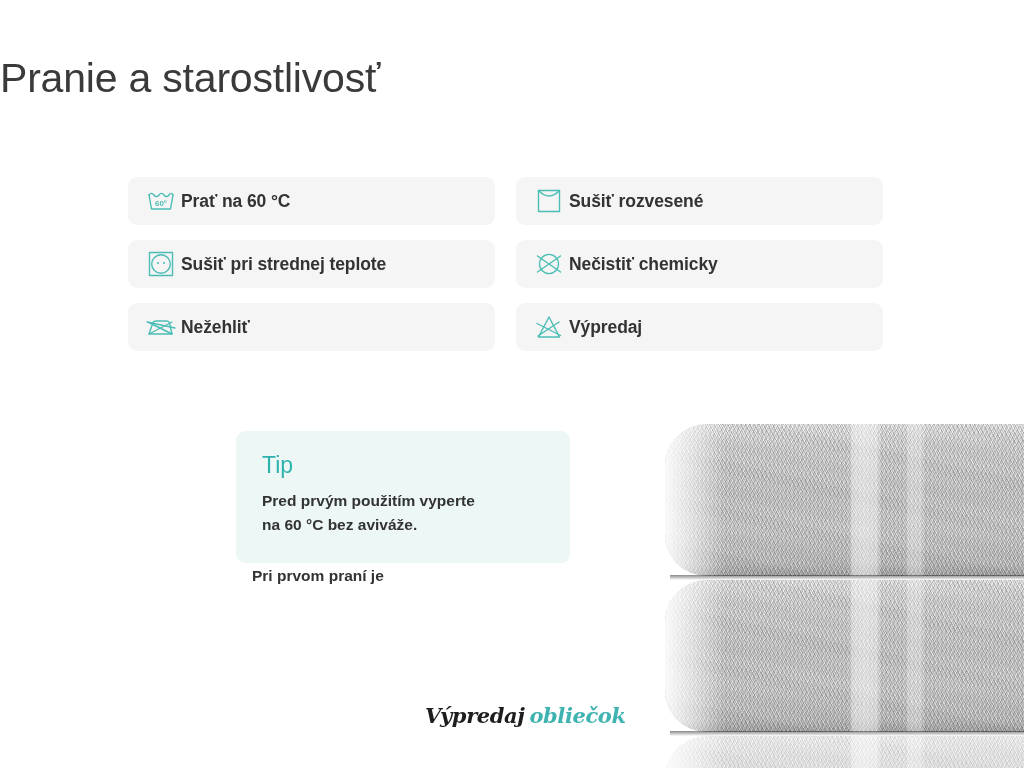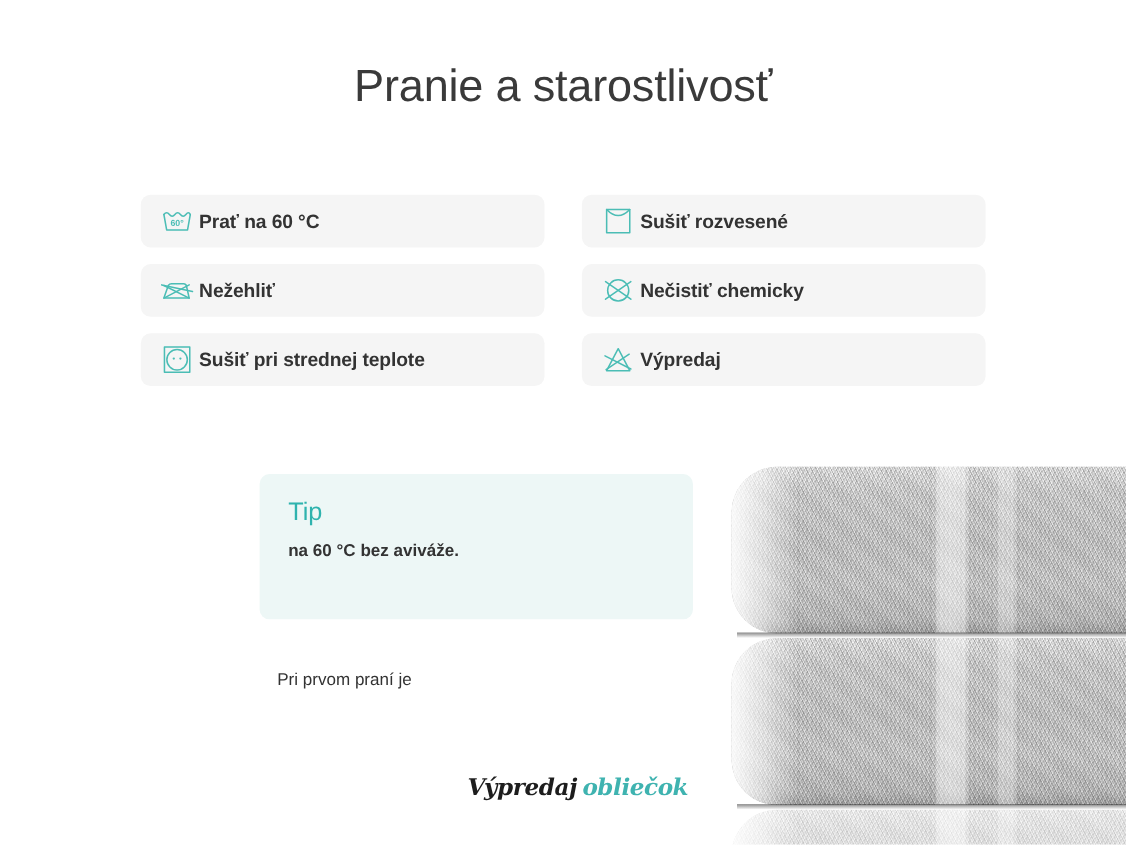--- a/index.html
+++ b/index.html
@@ -16,42 +16,41 @@
     color: #2e2e2e;
     -webkit-font-smoothing: antialiased;
   }
 
   
   .page-title {
     position: absolute;
     left: 0;
     top: 55px;
     width: 1024px;
-    text-align: center;
     font-size: 41px;
     font-weight: 400;
     letter-spacing: -0.2px;
     color: #3a3a3a;
   }
 
   
   .care-grid {
     position: absolute;
     left: 128px;
     top: 177px;
     width: 768px;
     height: 175px;
   }
   .care-col {
     position: absolute;
     top: 0;
     width: 367px;
   }
   .care-col.left  { left: 0; }
-  .care-col.right { left: 401px; }
+  .care-col.right { left: 388px; }
 
   .care-pill {
     height: 48px;
     margin-bottom: 15px;
     background: #f5f5f5;
     border-radius: 9px;
     display: flex;
     align-items: center;
     padding-left: 16px;
     box-sizing: border-box;
@@ -72,21 +71,21 @@
     color: #333333;
     letter-spacing: -0.1px;
     white-space: nowrap;
   }
 
   
   .tip-box {
     position: absolute;
     left: 236px;
     top: 431px;
-    width: 394px;
+    width: 334px;
     height: 132px;
     background: #edf7f6;
     border-radius: 9px;
     box-sizing: border-box;
     padding: 22px 26px 0 26px;
   }
   .tip-heading {
     font-size: 23px;
     font-weight: 400;
     color: #2fb3ae;
@@ -97,23 +96,23 @@
     font-size: 15.5px;
     font-weight: 700;
     color: #333333;
     line-height: 1.52;
   }
 
   
   .note-text {
     position: absolute;
     left: 252px;
-    top: 606px;
+    top: 563px;
     font-size: 15.5px;
-    font-weight: 400;
+    font-weight: 700;
     color: #333333;
     line-height: 1.62;
   }
 
   
   .logo {
     position: absolute;
     left: 425px;
     top: 703px;
     font-family: "DejaVu Serif", serif;
@@ -211,42 +210,42 @@
           <path d="M3 7 L5.5 21 H24.5 L27 7"></path>
           <path d="M3 7 q2.5 -3.2 5 0 t5 0 t5 0 t5 0 t4 0"></path>
           <text x="15" y="17.6" font-family="Liberation Sans, sans-serif" font-size="8" font-weight="700" fill="#4bbdb5" stroke="none" text-anchor="middle">60°</text>
         </svg>
       </span>
       <span class="care-label">Prať na 60 °C</span>
     </div>
 
     <div class="care-pill">
       <span class="care-icon">
+        <svg width="28" height="28" viewBox="0 0 28 28" fill="none" stroke="#4bbdb5" stroke-width="1.4" stroke-linecap="round" stroke-linejoin="round">
+          <rect x="2.5" y="2.5" width="23" height="23"></rect>
+          <circle cx="14" cy="14" r="9.3"></circle>
+          <circle cx="11" cy="13" r="1.05" fill="#4bbdb5" stroke="none"></circle>
+          <circle cx="17" cy="13" r="1.05" fill="#4bbdb5" stroke="none"></circle>
+        </svg>
+      </span>
+      <span class="care-label">Sušiť pri strednej teplote</span>
+    </div>
+
+    <div class="care-pill">
+      <span class="care-icon">
         <svg width="32" height="24" viewBox="0 0 32 24" fill="none" stroke="#4bbdb5" stroke-width="1.4" stroke-linecap="round" stroke-linejoin="round">
           <path d="M4 19 H27 L24.5 8 Q24 6 22 6 H11 Q9 6 8 7.5 L4 19 Z"></path>
           <path d="M2 7 L30 13"></path>
           <path d="M4 19 L27 7"></path>
           <path d="M4 7.5 L27 19"></path>
         </svg>
       </span>
       <span class="care-label">Nežehliť</span>
     </div>
 
-    <div class="care-pill">
-      <span class="care-icon">
-        <svg width="28" height="28" viewBox="0 0 28 28" fill="none" stroke="#4bbdb5" stroke-width="1.4" stroke-linecap="round" stroke-linejoin="round">
-          <rect x="2.5" y="2.5" width="23" height="23"></rect>
-          <circle cx="14" cy="14" r="9.3"></circle>
-          <circle cx="11" cy="13" r="1.05" fill="#4bbdb5" stroke="none"></circle>
-          <circle cx="17" cy="13" r="1.05" fill="#4bbdb5" stroke="none"></circle>
-        </svg>
-      </span>
-      <span class="care-label">Sušiť pri strednej teplote</span>
-    </div>
-
   </div>
 
   <div class="care-col right">
 
     <div class="care-pill">
       <span class="care-icon">
         <svg width="26" height="26" viewBox="0 0 26 26" fill="none" stroke="#4bbdb5" stroke-width="1.4" stroke-linecap="round" stroke-linejoin="round">
           <rect x="2.5" y="2.5" width="21" height="21"></rect>
           <path d="M2.5 2.5 Q13 13.5 23.5 2.5"></path>
         </svg>
@@ -275,20 +274,21 @@
       </span>
       <span class="care-label">Výpredaj</span>
     </div>
 
   </div>
 </div>
 
 <div class="tip-box">
   <div class="tip-heading">Tip</div>
   <div class="tip-body">
+    <div>Pred prvým použitím vyperte</div>
     <div>na 60 °C bez aviváže.</div>
   </div>
 </div>
 
 <div class="note-text">
   <div>Pri prvom praní je</div>
 </div>
 
 <div class="logo">
   <span class="logo-part-1">Výpredaj</span><span class="logo-part-2">obliečok</span>

